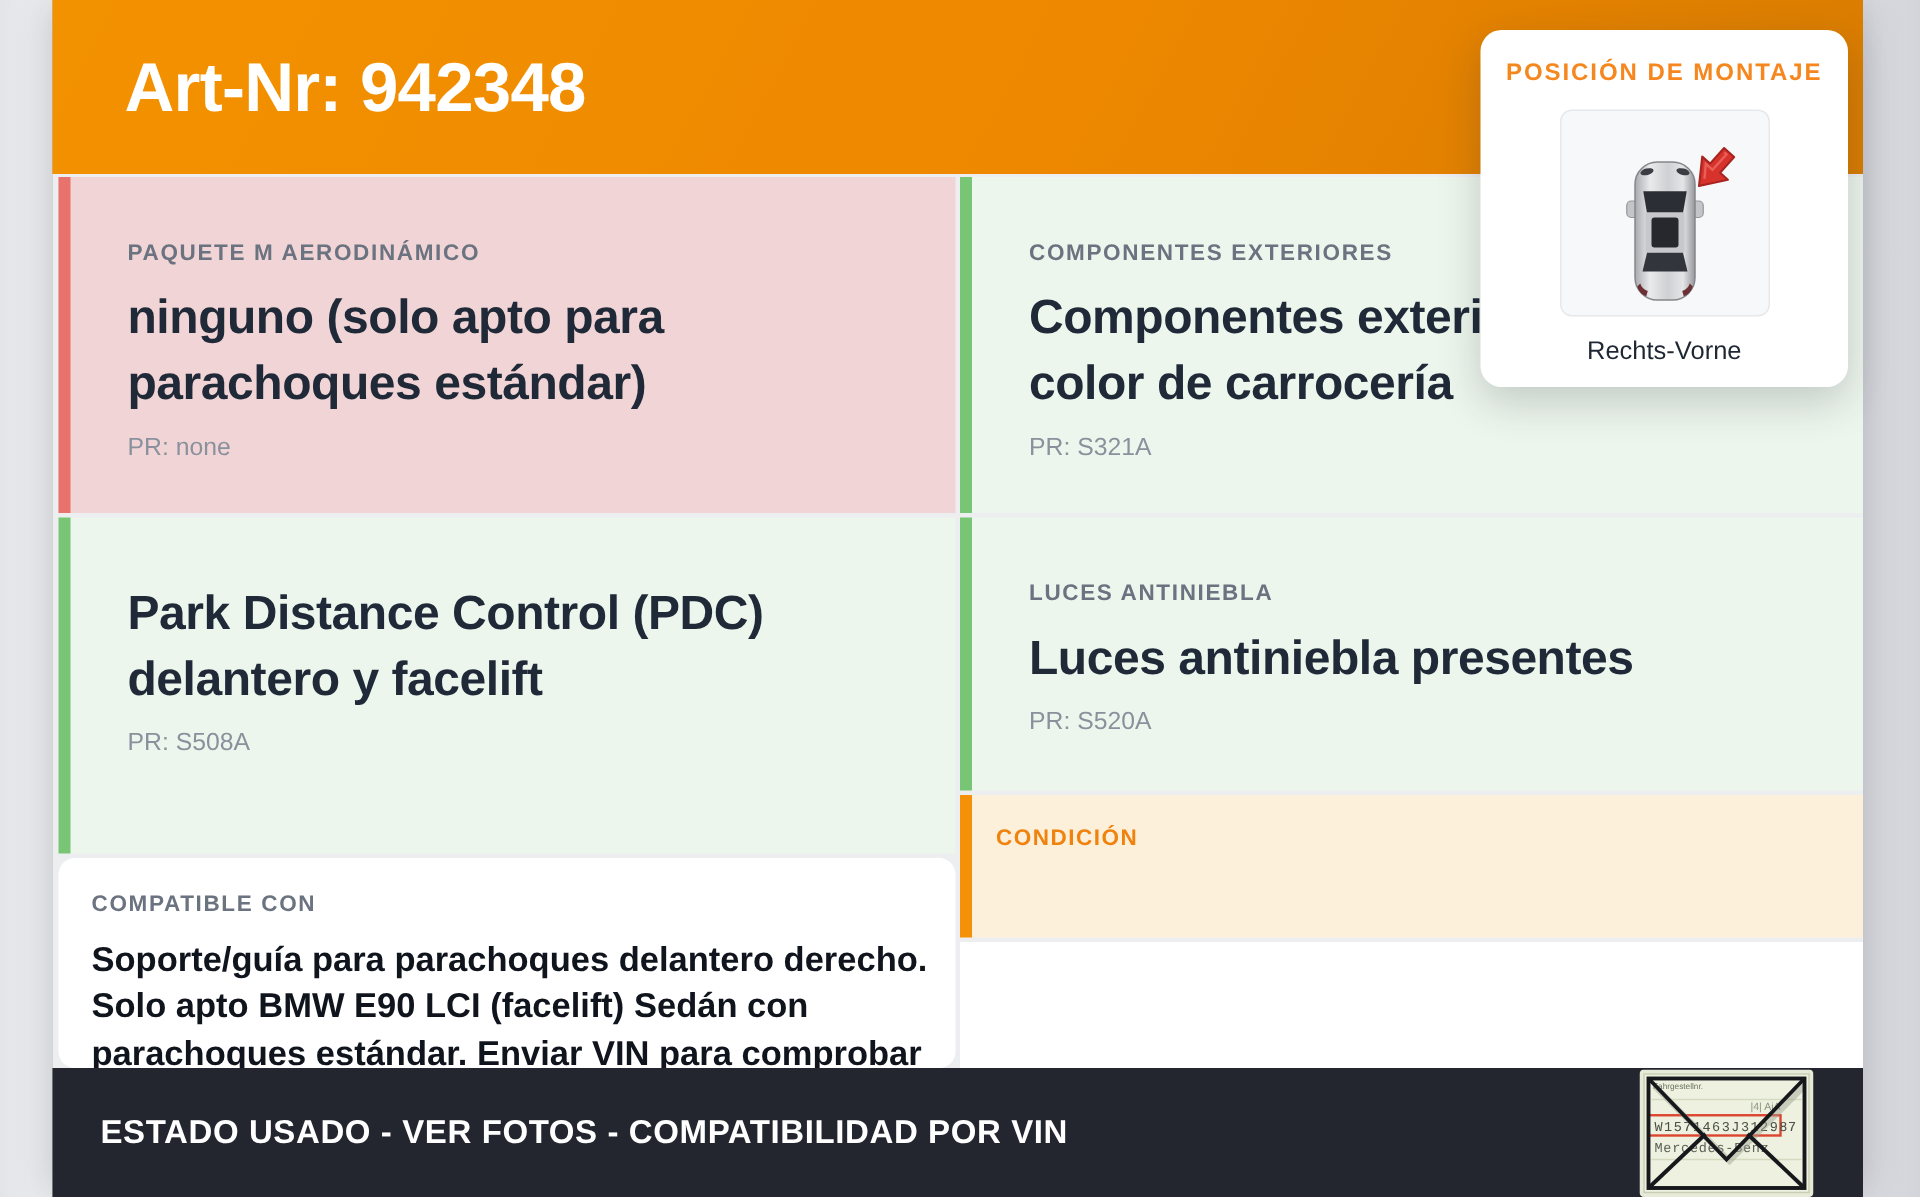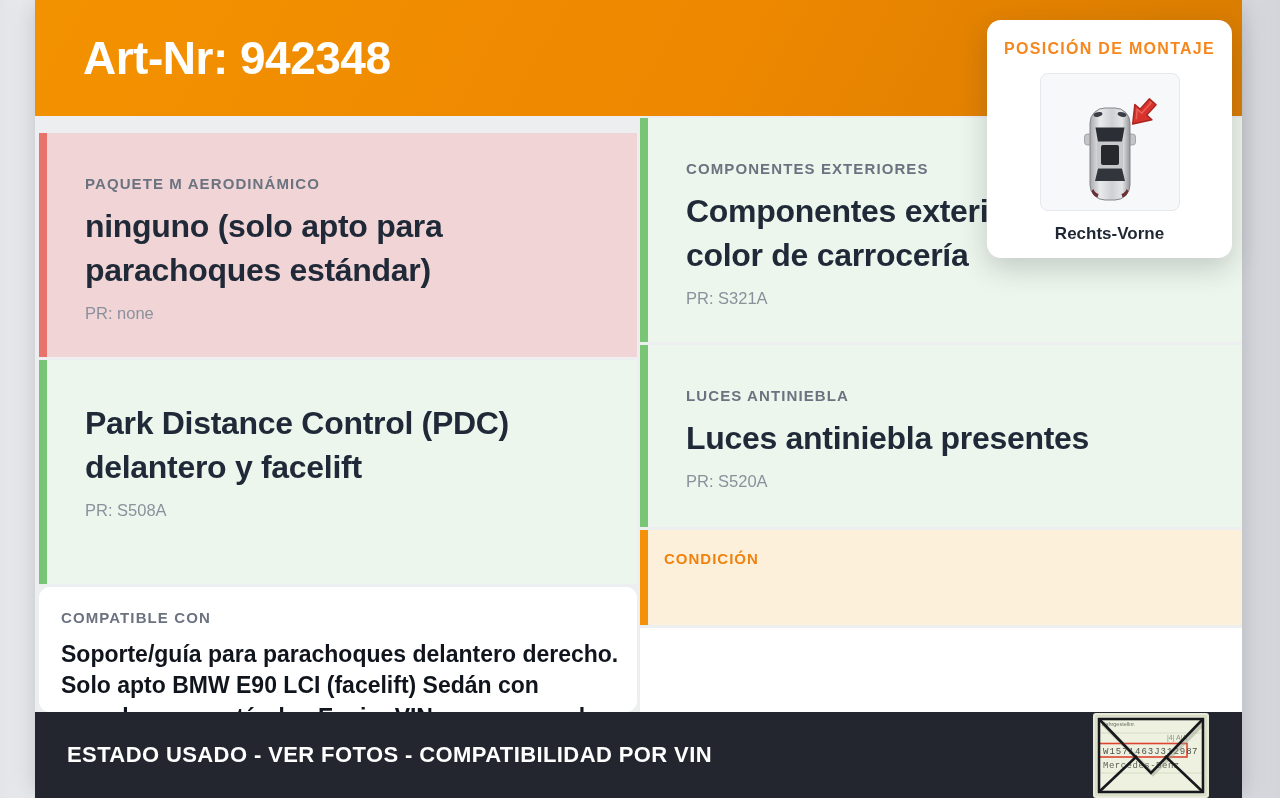--- a/index.html
+++ b/index.html
@@ -27,21 +27,21 @@
   
   .main {
     flex:1 1 auto; display:flex; gap:3px; padding-left:4px; padding-top:2px;
     background:#eceef0; min-height:0;
   }
   .col { display:flex; flex-direction:column; gap:3px; min-height:0; }
   .col-left  { width:598px; }
   .col-right { flex:1; }
   .card { background:#ffffff; overflow:hidden; }
   .card.info { padding:42px 30px 0 38px; border-left:8px solid transparent; }
-  .card.bad  { background:#f1d5d6; border-left-color:#e8736c;margin-top:15px; }
+  .card.bad  { background:#f1d5d6; border-left-color:#e8736c; }
   .card.good { background:#edf6ec; border-left-color:#77c575; }
   .card.warn { background:#fdf0da; border-left-color:#f59009; padding:20px 24px 0 16px; border-left-width:8px; border-left-style:solid; }
   .card.plain{ padding:22px 14px 0 22px;border-radius:11px; }
   .h224 { flex:0 0 224px; }
   .h182 { flex:0 0 182px; }
   .h95  { flex:0 0 95px;  }
   .grow { flex:1 1 auto; }
   .card-label {
     font-size:15px; font-weight:700; letter-spacing:1.1px;
     color:#6b7280; margin-bottom:13px;
@@ -75,21 +75,21 @@
     color:#f6871f; font-size:16px; font-weight:700; letter-spacing:1.3px;
     margin-bottom:15px;
   }
   .car-box {
     position:relative; width:140px; height:138px; margin:0 auto 13px;
     background:#f7f8fa; border:1px solid #e6e8ec; border-radius:8px;
     display:flex; align-items:flex-end; justify-content:center;
   }
   .car-svg { margin:0 auto 8px; display:block; }
   .arrow-svg { position:absolute; top:20px; right:18px; }
-  .position-caption { font-size:17px; font-weight:700; color:#1f2733; }
+  .position-caption { font-size:17px; font-weight:400; color:#1f2733; }
 </style>
 </head>
 <body>
 
 <div class="page">
   <div class="container">
 
     <header class="header">
       <h1 class="title">Art-Nr: 942348</h1>
     </header>

